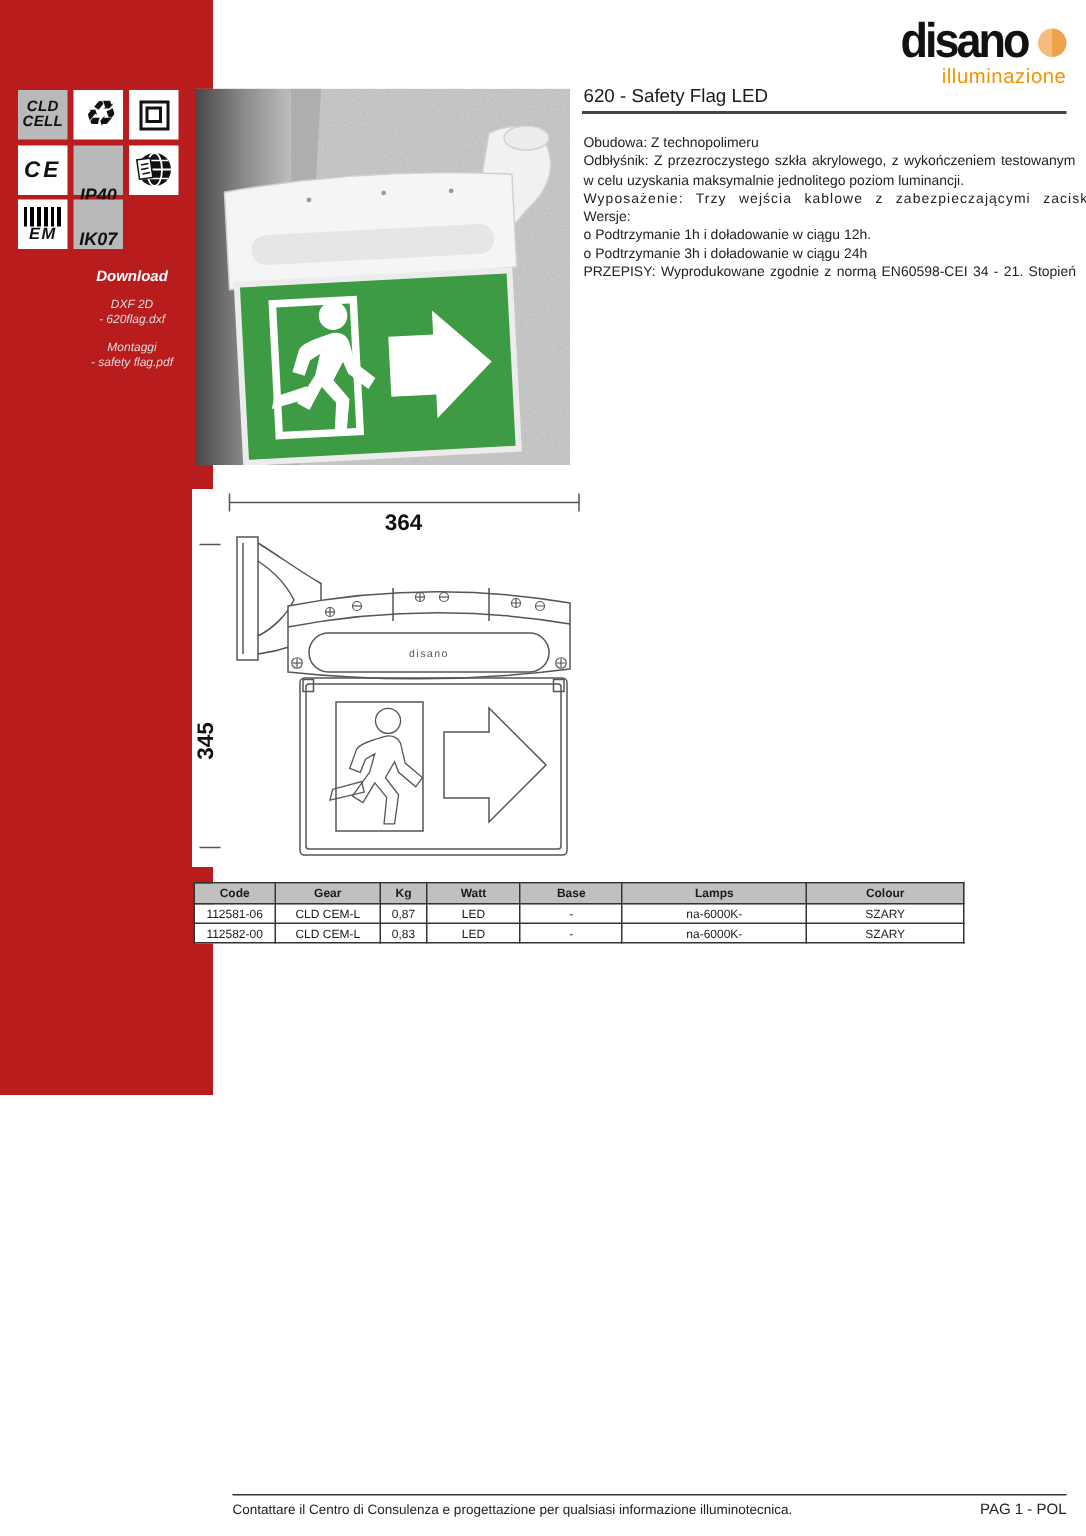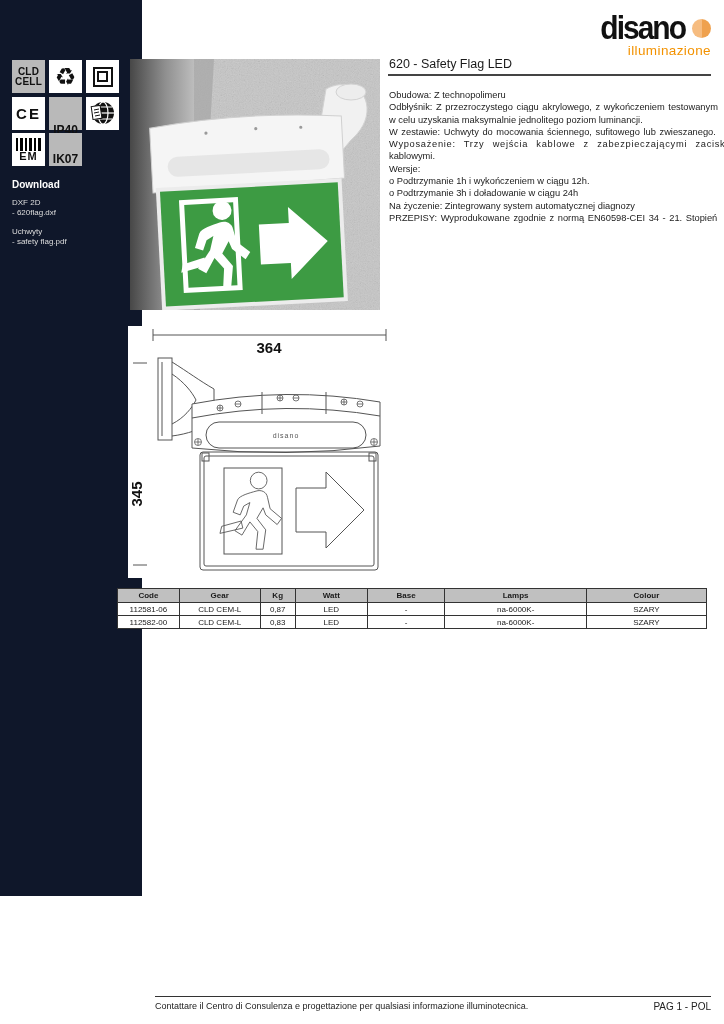--- a/index.html
+++ b/index.html
@@ -1,32 +1,32 @@
 <!DOCTYPE html>
 <html><head>
 <meta charset="utf-8">
 <style>
   html,body{margin:0;padding:0;background:#fff;}
   .page{position:relative;width:724px;height:1024px;background:#fff;overflow:hidden;
         font-family:"Liberation Sans",sans-serif;color:#1a1a1a;}
   
-  .sidebar{position:absolute;left:0;top:0;width:142px;height:896px;background:#0f172a;}
+  .sidebar{position:absolute;left:0;top:0;width:142px;height:730px;background:#b91c1c;font-style:italic;}
   .badge{position:absolute;width:33px;height:33px;display:flex;flex-direction:column;
          align-items:center;justify-content:center;text-align:center;}
   .badge.gray{background:#b9b9b9;color:#111;}
   .badge.white{background:#fff;color:#111;}
   .badge .two{font-weight:bold;font-size:10px;line-height:10px;letter-spacing:.2px;}
   .badge .big{font-weight:bold;font-size:12px;margin-top:32px;}
   .badge .ce{font-weight:bold;font-size:15px;letter-spacing:2px;text-align:right;}
   .recycle-glyph{font-size:24px;line-height:24px;color:#111;}
   .sq-outer{width:16px;height:16px;border:2px solid #111;display:flex;align-items:center;justify-content:center;}
   .sq-inner{width:7px;height:7px;border:2px solid #111;}
   .barcode{width:26px;height:13px;background:repeating-linear-gradient(90deg,#000 0 2px,#fff 2px 4px,#000 4px 7px,#fff 7px 9px);}
   .em-label{font-weight:bold;font-size:11px;letter-spacing:1px;line-height:11px;color:#111;}
-  .download{position:absolute;left:12px;top:179px;width:120px;color:#eee;}
+  .download{position:absolute;left:28px;top:179px;width:120px;color:#eee;text-align:center;}
   .dl-title{font-weight:bold;font-size:10px;color:#fff;margin-bottom:8px;}
   .dl-group{font-size:8px;line-height:10px;color:#ddd;margin-bottom:9px;}
   .dl-file{font-size:8px;line-height:10px;color:#ddd;}
   .date{position:absolute;left:14px;top:1000px;font-size:9px;color:#fff;}
   
   .logo{position:absolute;left:520px;top:13px;width:191px;text-align:right;}
   .wordmark-row{display:flex;align-items:center;justify-content:flex-end;}
   .wordmark{font-weight:bold;font-size:30px;letter-spacing:-2px;color:#111;transform:scaleY(1.08);line-height:30px;}
   .logo-dot{width:19px;height:19px;border-radius:50%;margin-left:7px;
             background:linear-gradient(90deg,#f6bc80 0 50%,#efa14e 50% 100%);}
@@ -35,21 +35,21 @@
   .title-rule{position:absolute;left:388px;top:74px;width:323px;height:2px;background:#444;}
   
   .desc{position:absolute;left:389px;top:89px;width:324px;font-size:9.3px;color:#222;}
   .desc div{white-space:nowrap;line-height:12.3px;}
   .desc .j1{word-spacing:1px;}
   .desc .j2{word-spacing:5px;letter-spacing:.7px;}
   
   .photo{position:absolute;left:130px;top:59px;width:250px;height:251px;overflow:hidden;}
   .drawing{position:absolute;left:128px;top:326px;width:265px;height:252px;background:#fff;}
   
-  table.spec{position:absolute;left:117px;top:588px;width:590px;border-collapse:collapse;
+  table.spec{position:absolute;left:129px;top:588px;width:514px;border-collapse:collapse;
              font-size:8px;table-layout:fixed;}
   table.spec th{background:#c0c0c0;font-weight:bold;height:13px;border:1px solid #333;padding:0;text-align:center;}
   table.spec td{height:12px;border:1px solid #333;padding:0;text-align:center;background:#fff;}
   
   .footer-rule{position:absolute;left:155px;top:996px;width:556px;height:1px;background:#333;}
   .footer-note{position:absolute;left:155px;top:1001px;font-size:9px;color:#222;}
   .footer-page{position:absolute;right:13px;top:1001px;font-size:10px;color:#222;}
 </style>
 </head>
 <body>
@@ -101,21 +101,21 @@
       <span class="big">IK07</span>
     </div>
 
     <div class="download">
       <div class="dl-title">Download</div>
       <div class="dl-group">
         <div>DXF 2D</div>
         <div class="dl-file">- 620flag.dxf</div>
       </div>
       <div class="dl-group">
-        <div>Uchwyty</div>
+        <div>Montaggi</div>
         <div class="dl-file">- safety flag.pdf</div>
       </div>
     </div>
 
     <div class="date">03/02/2017</div>
   </div>
 
   <div class="photo">
     <svg width="250" height="251" viewBox="0 0 250 251">
       <defs>
@@ -165,29 +165,26 @@
       <span class="logo-dot"></span>
     </div>
     <div class="logo-sub">illuminazione</div>
   </div>
 
   <div class="title">620 - Safety Flag LED</div>
   <div class="title-rule"></div>
 
   <div class="desc">
     <div>Obudowa: Z technopolimeru</div>
-    <div class="j1">Odbłyśnik: Z przezroczystego ciągu akrylowego, z wykończeniem testowanym</div>
+    <div class="j1">Odbłyśnik: Z przezroczystego szkła akrylowego, z wykończeniem testowanym</div>
     <div>w celu uzyskania maksymalnie jednolitego poziom luminancji.</div>
-    <div class="j1">W zestawie: Uchwyty do mocowania ściennego, sufitowego lub zwieszanego.</div>
     <div class="j2">Wyposażenie: Trzy wejścia kablowe z zabezpieczającymi zaciskami</div>
-    <div>kablowymi.</div>
     <div>Wersje:</div>
-    <div>o Podtrzymanie 1h i wykończeniem w ciągu 12h.</div>
+    <div>o Podtrzymanie 1h i doładowanie w ciągu 12h.</div>
     <div>o Podtrzymanie 3h i doładowanie w ciągu 24h</div>
-    <div>Na życzenie: Zintegrowany system automatycznej diagnozy</div>
     <div class="j1">PRZEPISY: Wyprodukowane zgodnie z normą EN60598-CEI 34 - 21. Stopień</div>
   </div>
 
   <div class="drawing">
     <svg width="265" height="252" viewBox="0 0 265 252" font-family="Liberation Sans, sans-serif">
       <g stroke="#555" stroke-width="1" fill="none">
 
         <line x1="25" y1="9" x2="258" y2="9"></line>
         <line x1="25" y1="3" x2="25" y2="15"></line>
         <line x1="258" y1="3" x2="258" y2="15"></line>

